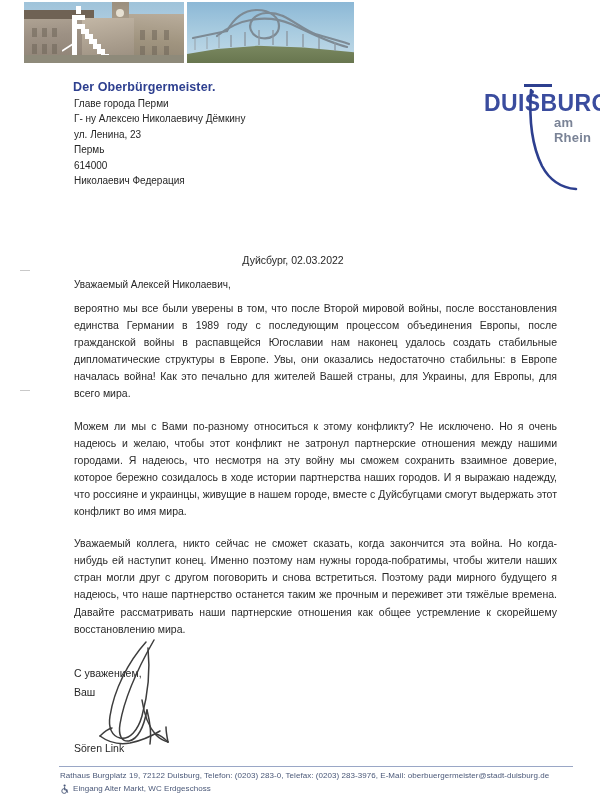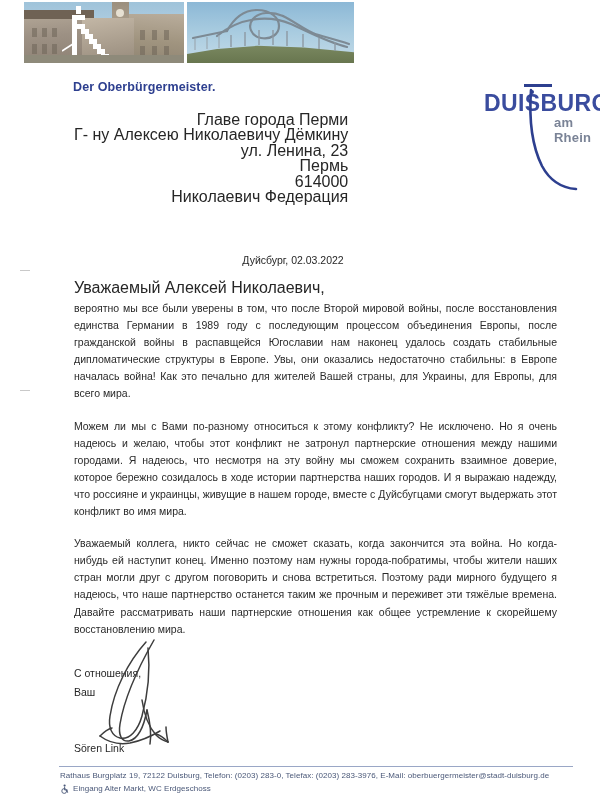--- a/index.html
+++ b/index.html
@@ -140,42 +140,41 @@
   .logo-sub {
     position: absolute; left: 70px; top: 31px;
     font-size: 13px; color: #7a8396; letter-spacing:.2px;font-weight:bold;
   }
   .logo-swoosh { position:absolute; left:36px; top:4px; }
 
   
   .addr {
     position: absolute;
     left: 58px;
-    top: 112px;
-    font-size: 16px;
+    top: 96px;
+    font-size: 10px;
     line-height: 15.4px;
     color: #262626;
-    text-align: right;
   }
   .addr div { white-space: nowrap; }
 
   .date {
     position: absolute;
     left: 0; right: 46px;
     top: 254px;
     text-align: center;
     font-size: 10.5px;
     color: #262626;
   }
 
   .salutation {
     position: absolute;
     left: 58px;
     top: 279px;
-    font-size: 16px;
+    font-size: 10px;
     color: #262626;
   }
 
   .body-text {
     position: absolute;
     left: 58px;
     width: 483px;
     top: 300px;
     font-size: 10.5px;
     line-height: 17.1px;
@@ -350,21 +349,21 @@
 
   <div class="salutation">Уважаемый Алексей Николаевич,</div>
 
   <div class="body-text">
     <p>вероятно мы все были уверены в том, что после Второй мировой войны, после восстановления единства Германии в 1989 году с последующим процессом объединения Европы, после гражданской войны в распавщейся Югославии нам наконец удалось создать стабильные дипломатические структуры в Европе. Увы, они оказались недостаточно стабильны: в Европе началась война! Как это печально для жителей Вашей страны, для Украины, для Европы, для всего мира.</p>
     <p>Можем ли мы с Вами по-разному относиться к этому конфликту? Не исключено. Но я очень надеюсь и желаю, чтобы этот конфликт не затронул партнерские отношения между нашими городами. Я надеюсь, что несмотря на эту войну мы сможем сохранить взаимное доверие, которое бережно созидалось в ходе истории партнерства наших городов. И я выражаю надежду, что россияне и украинцы, живущие в нашем городе, вместе с Дуйсбугцами смогут выдержать этот конфликт во имя мира.</p>
     <p>Уважаемый коллега, никто сейчас не сможет сказать, когда закончится эта война. Но когда-нибудь ей наступит конец. Именно поэтому нам нужны города-побратимы, чтобы жители наших стран могли друг с другом поговорить и снова встретиться. Поэтому ради мирного будущего я надеюсь, что наше партнерство останется таким же прочным и переживет эти тяжёлые времена. Давайте рассматривать наши партнерские отношения как общее устремление  к скорейшему восстановлению мира.</p>
   </div>
 
   <div class="closing">
-    <div>С отношения,</div>
+    <div>С уважением,</div>
     <div>Ваш</div>
   </div>
 
   <svg class="sig-svg" width="130" height="118" viewBox="0 0 130 118">
     <g fill="none" stroke="#3d3d3d" stroke-width="1.5" stroke-linecap="round" stroke-linejoin="round">
       <path d="M48 4 C30 24, 16 52, 12 78 C10 90, 14 98, 22 100 C32 102, 40 92, 44 78 C50 56, 52 30, 50 10"></path>
       <path d="M56 2 C40 30, 26 62, 22 86 C20 98, 24 104, 31 103 C40 101, 46 88, 49 72"></path>
       <path d="M49 72 C52 84, 54 94, 52 106"></path>
       <path d="M44 62 C46 76, 50 88, 58 97 C62 101, 66 103, 70 104"></path>
       <path d="M70 104 C66 100, 62 97, 58 96"></path>

